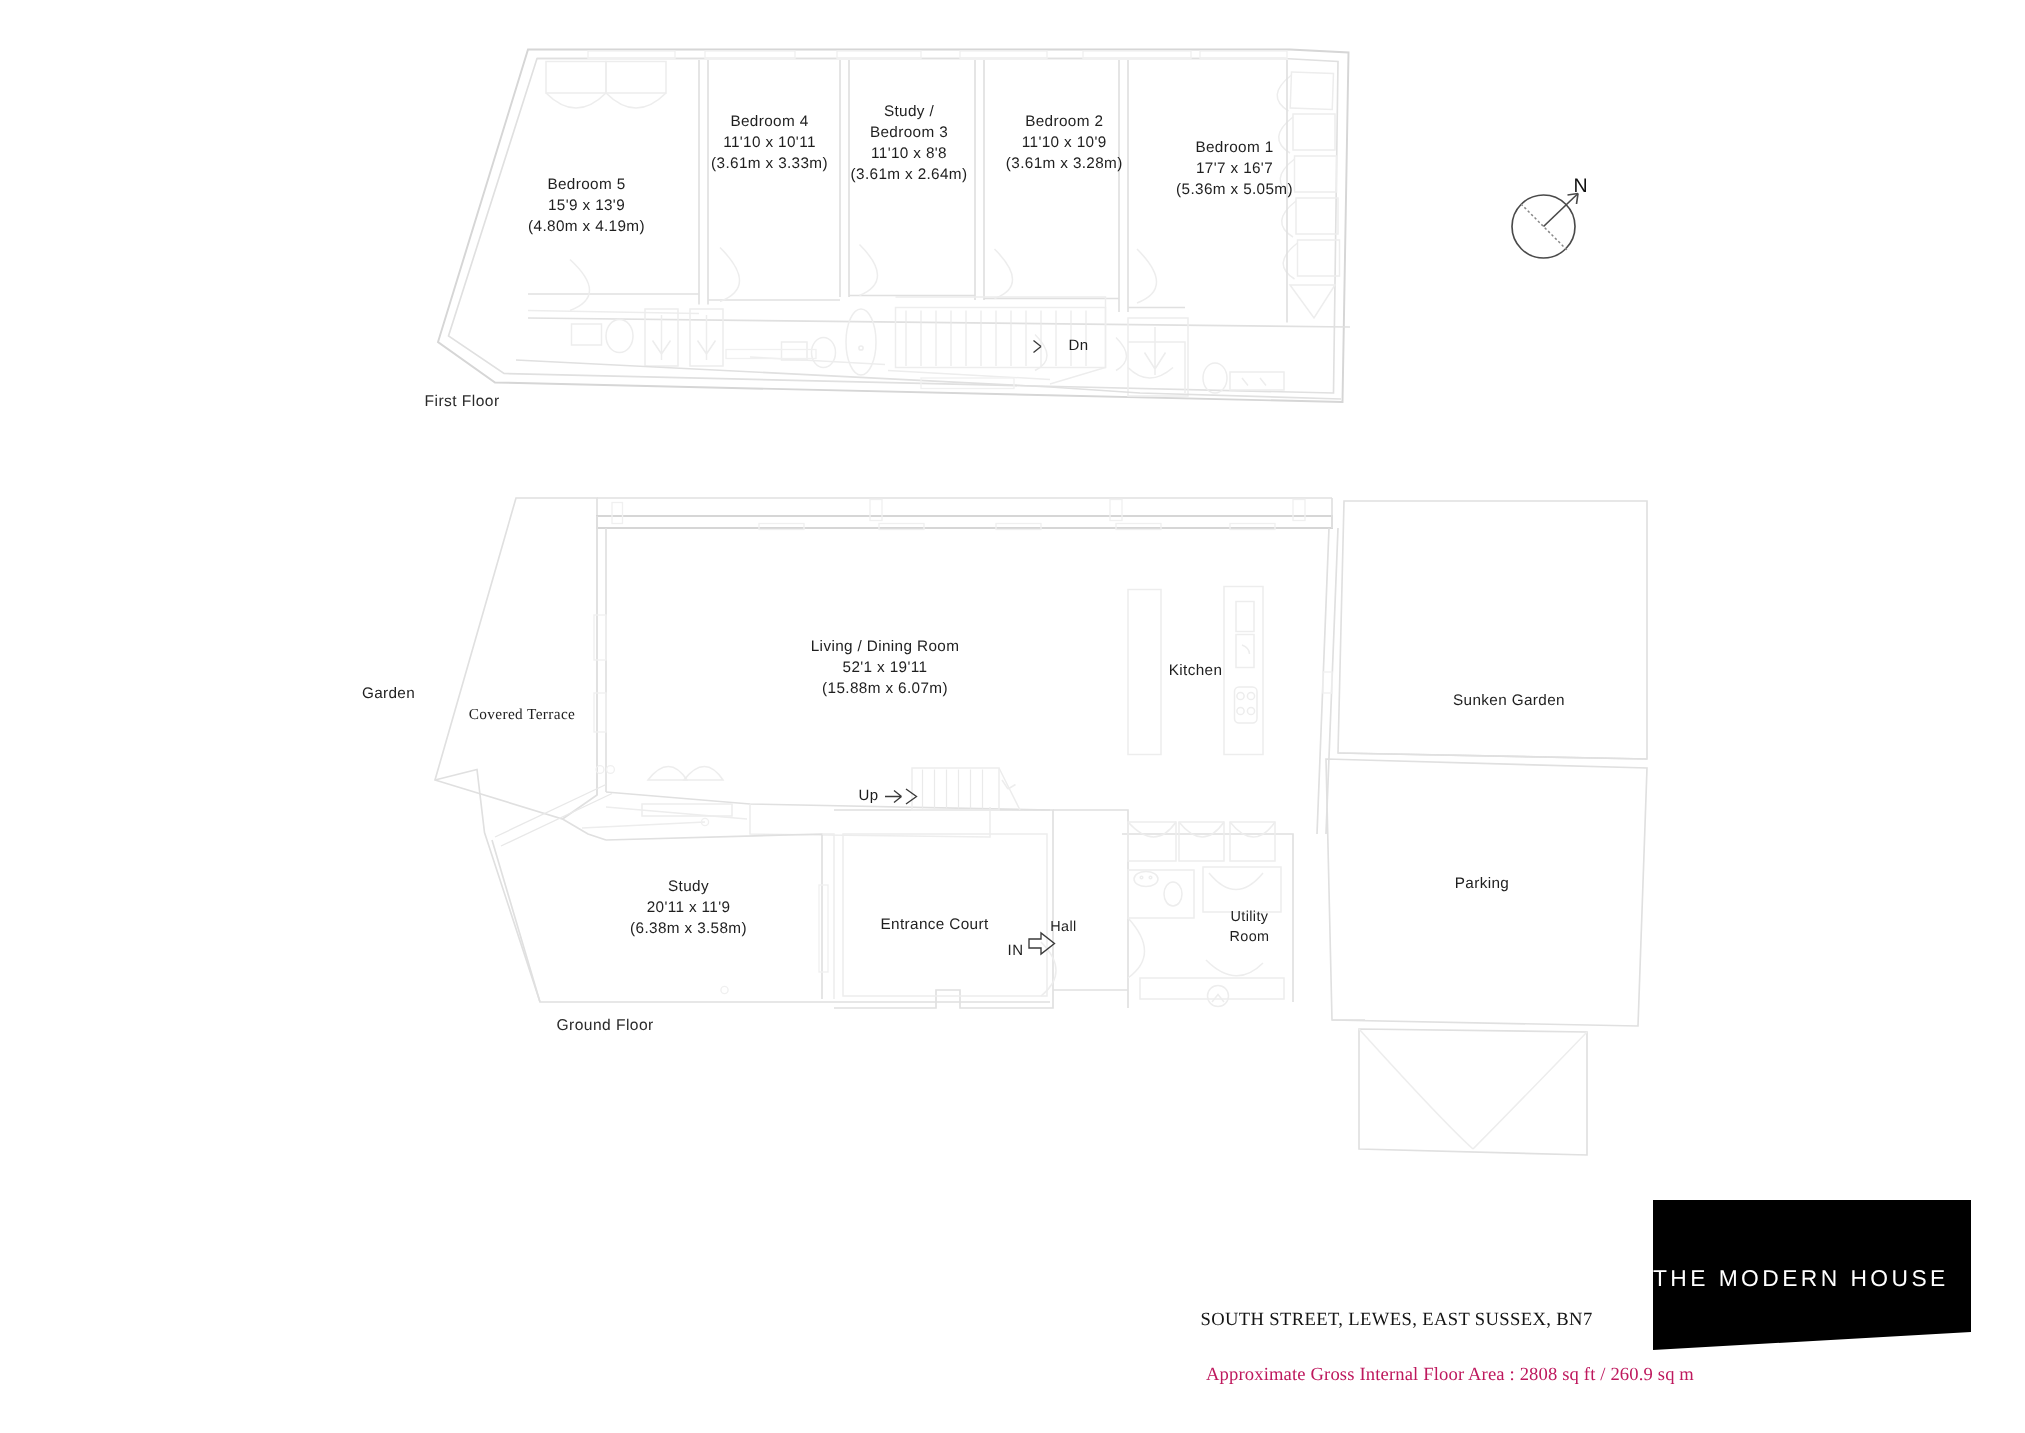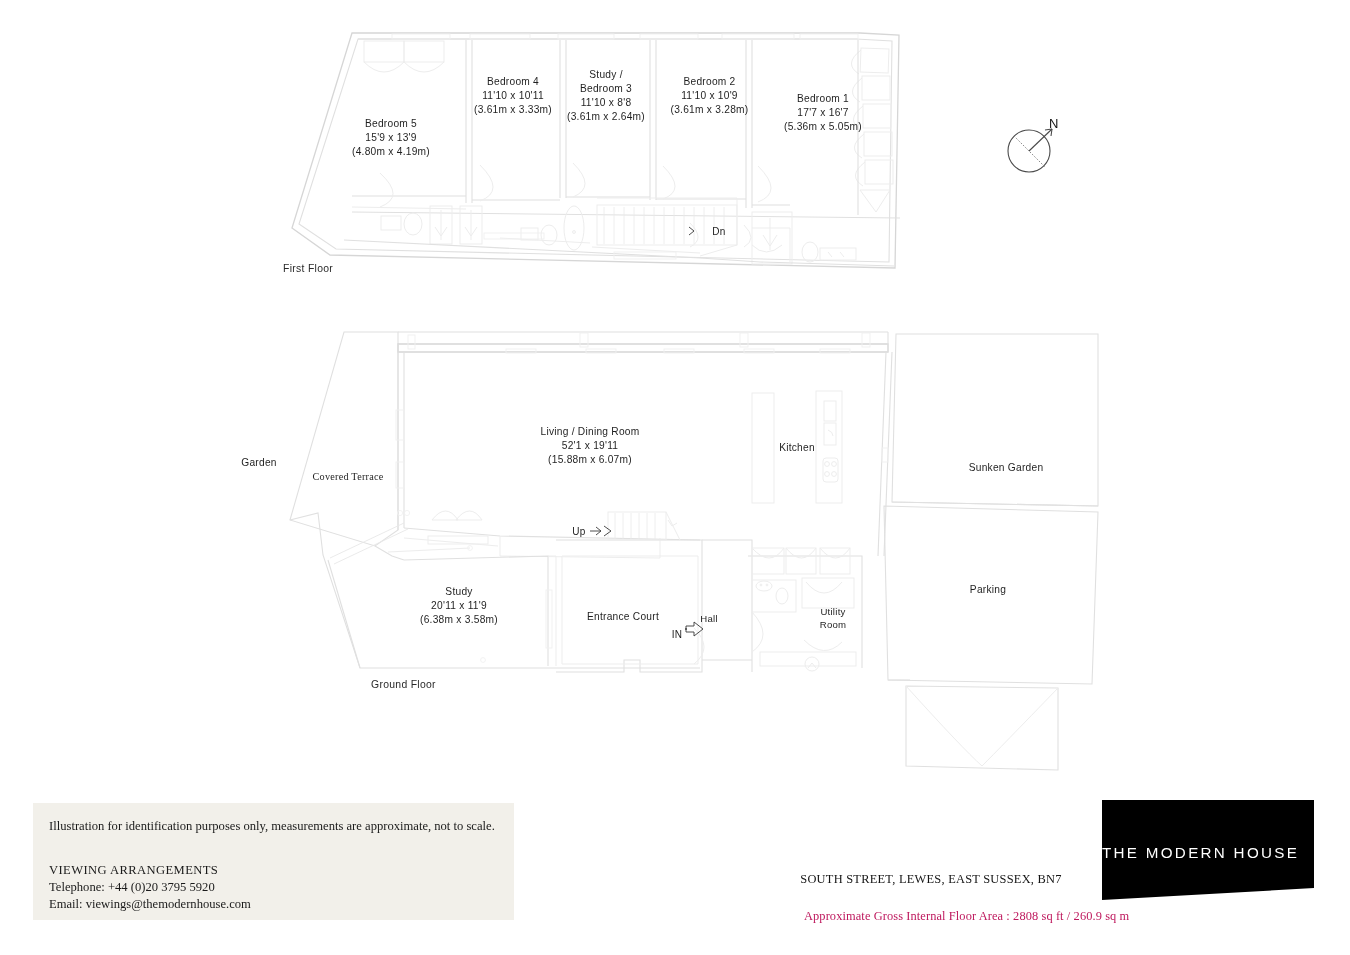--- a/index.html
+++ b/index.html
@@ -494,26 +494,20 @@
 
   <div class="marker" style="left:579px; top:531px;">Up</div>
   <div class="marker" style="left:677px; top:634px;">IN</div>
 
   <div class="floor-caption" style="left:371px; top:684px;">Ground Floor</div>
 
   <div id="compass">
     <span class="n-letter">N</span>
   </div>
 
-  <div id="footer-note">
-    <div class="line l-disclaimer">Illustration for identification purposes only, measurements are approximate, not to scale.</div>
-    <div class="line l-viewing">VIEWING ARRANGEMENTS</div>
-    <div class="line l-phone">Telephone: +44 (0)20 3795 5920</div>
-    <div class="line l-email">Email: viewings@themodernhouse.com</div>
-  </div>
 
   <div id="footer-address">
     <span class="addr">SOUTH STREET, LEWES, EAST SUSSEX, BN7</span>
     <span class="area">Approximate Gross Internal Floor Area : 2808 sq ft / 260.9 sq m</span>
   </div>
 
   <div id="brand-logo">
     <svg width="212" height="100" viewBox="0 0 212 100" style="position:absolute;left:0;top:0;">
       <polygon points="0,0 212,0 212,88 0,100" fill="#000000"></polygon>
     </svg>

